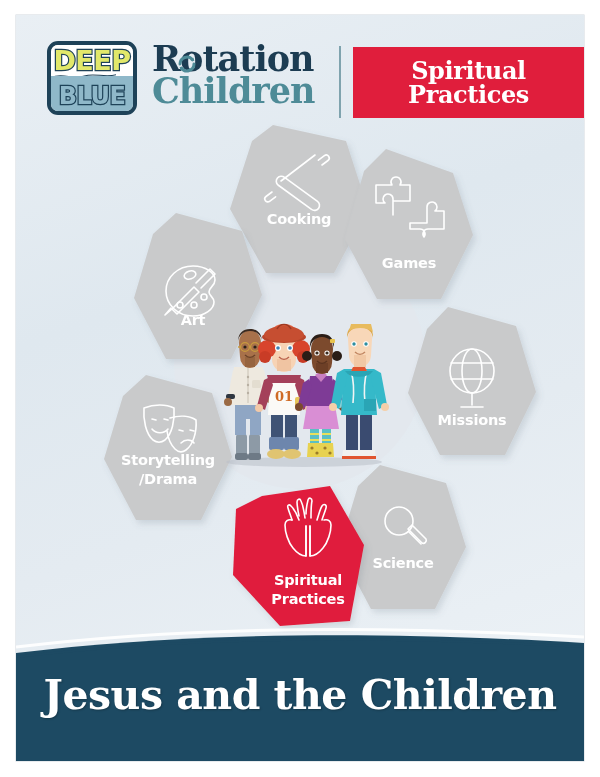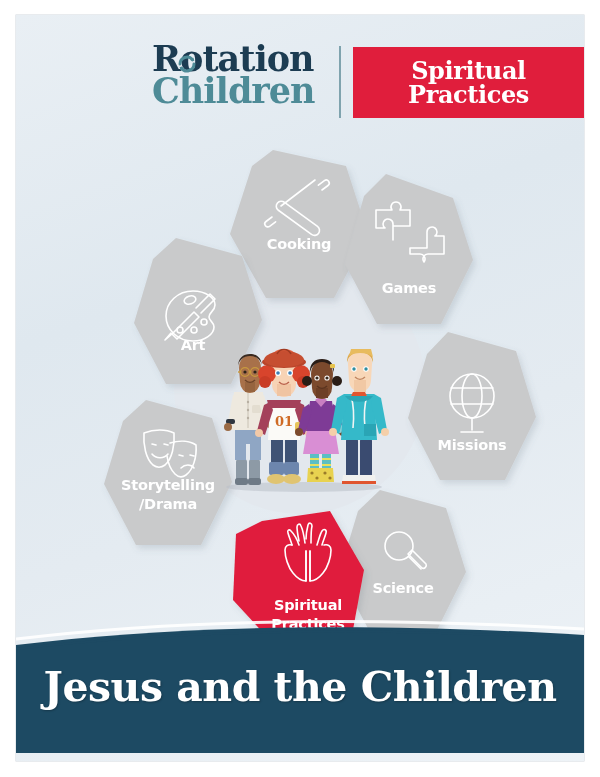--- a/index.html
+++ b/index.html
@@ -115,21 +115,21 @@
     font-family: "DejaVu Serif", serif;
     font-weight: 700;
     font-size: 24px;
     color: #ffffff;
     letter-spacing: -0.4px;
   }
 
   
   #wheel-area {
     position: absolute;
-    left: 0; top: 123px;
+    left: 0; top: 98px;
     width: 568px; height: 520px;
   }
   #wheel-svg { position: absolute; left: 0; top: 0; }
 
   .seg-label {
     font-family: "DejaVu Sans", sans-serif;
     font-weight: 700;
     font-size: 14.5px;
     fill: #ffffff;
     text-anchor: middle;
@@ -146,21 +146,21 @@
   
   #kids {
     position: absolute;
     left: 193px; top: 158px;
     width: 190px; height: 200px;
   }
 
   
   #bottom-banner {
     position: absolute;
-    left: 0; bottom: 8px;
+    left: 0; bottom: 0;
     width: 568px; height: 134px;
   }
   #banner-title {
     position: absolute;
     left: 0; right: 0; top: 44px;
     text-align: center;
     font-family: "DejaVu Serif", serif;
     font-weight: 700;
     font-size: 41px;
     color: #ffffff;
@@ -168,20 +168,33 @@
     text-shadow: 1px 1px 2px rgba(0,0,0,0.25);
   }
 </style>
 </head>
 <body>
 
 <div id="page">
 
   <div id="header">
 
+    <div id="deepblue-logo">
+      <div id="db-top">
+        <span id="db-deep">DEEP</span>
+      </div>
+      <svg id="db-waves" viewBox="0 0 90 20" preserveAspectRatio="none">
+        <path d="M0,11 C16,3 30,15 46,9 C60,4 74,12 90,7 L90,20 L0,20 Z" fill="#8fb8c9"></path>
+        <path d="M0,9 C16,1 30,13 46,7 C60,2 74,10 90,5" fill="none" stroke="#1e4258" stroke-width="1.4"></path>
+        <path d="M0,15 C16,8 32,18 48,13 C62,9 76,16 90,12" fill="none" stroke="#ffffff" stroke-width="1.2" opacity="0.75"></path>
+      </svg>
+      <div id="db-bottom">
+        <span id="db-blue">BLUE</span>
+      </div>
+    </div>
 
     <div id="wordmark">
       <div class="wm-line" id="wm-rotation">
         <span>Rotation</span>
         <svg id="rot-circle" viewBox="0 0 24 24">
           <path d="M19,12 a7,7 0 0 1 -12.5,4.2" fill="none" stroke="#4e8b97" stroke-width="3" stroke-linecap="round"></path>
           <path d="M5,12 a7,7 0 0 1 12.5,-4.2" fill="none" stroke="#4e8b97" stroke-width="3" stroke-linecap="round"></path>
           <path d="M18.2,5.4 l1.2,3.6 l-3.7,-0.6 z" fill="#4e8b97"></path>
           <path d="M5.8,18.6 l-1.2,-3.6 l3.7,0.6 z" fill="#4e8b97"></path>
         </svg>

